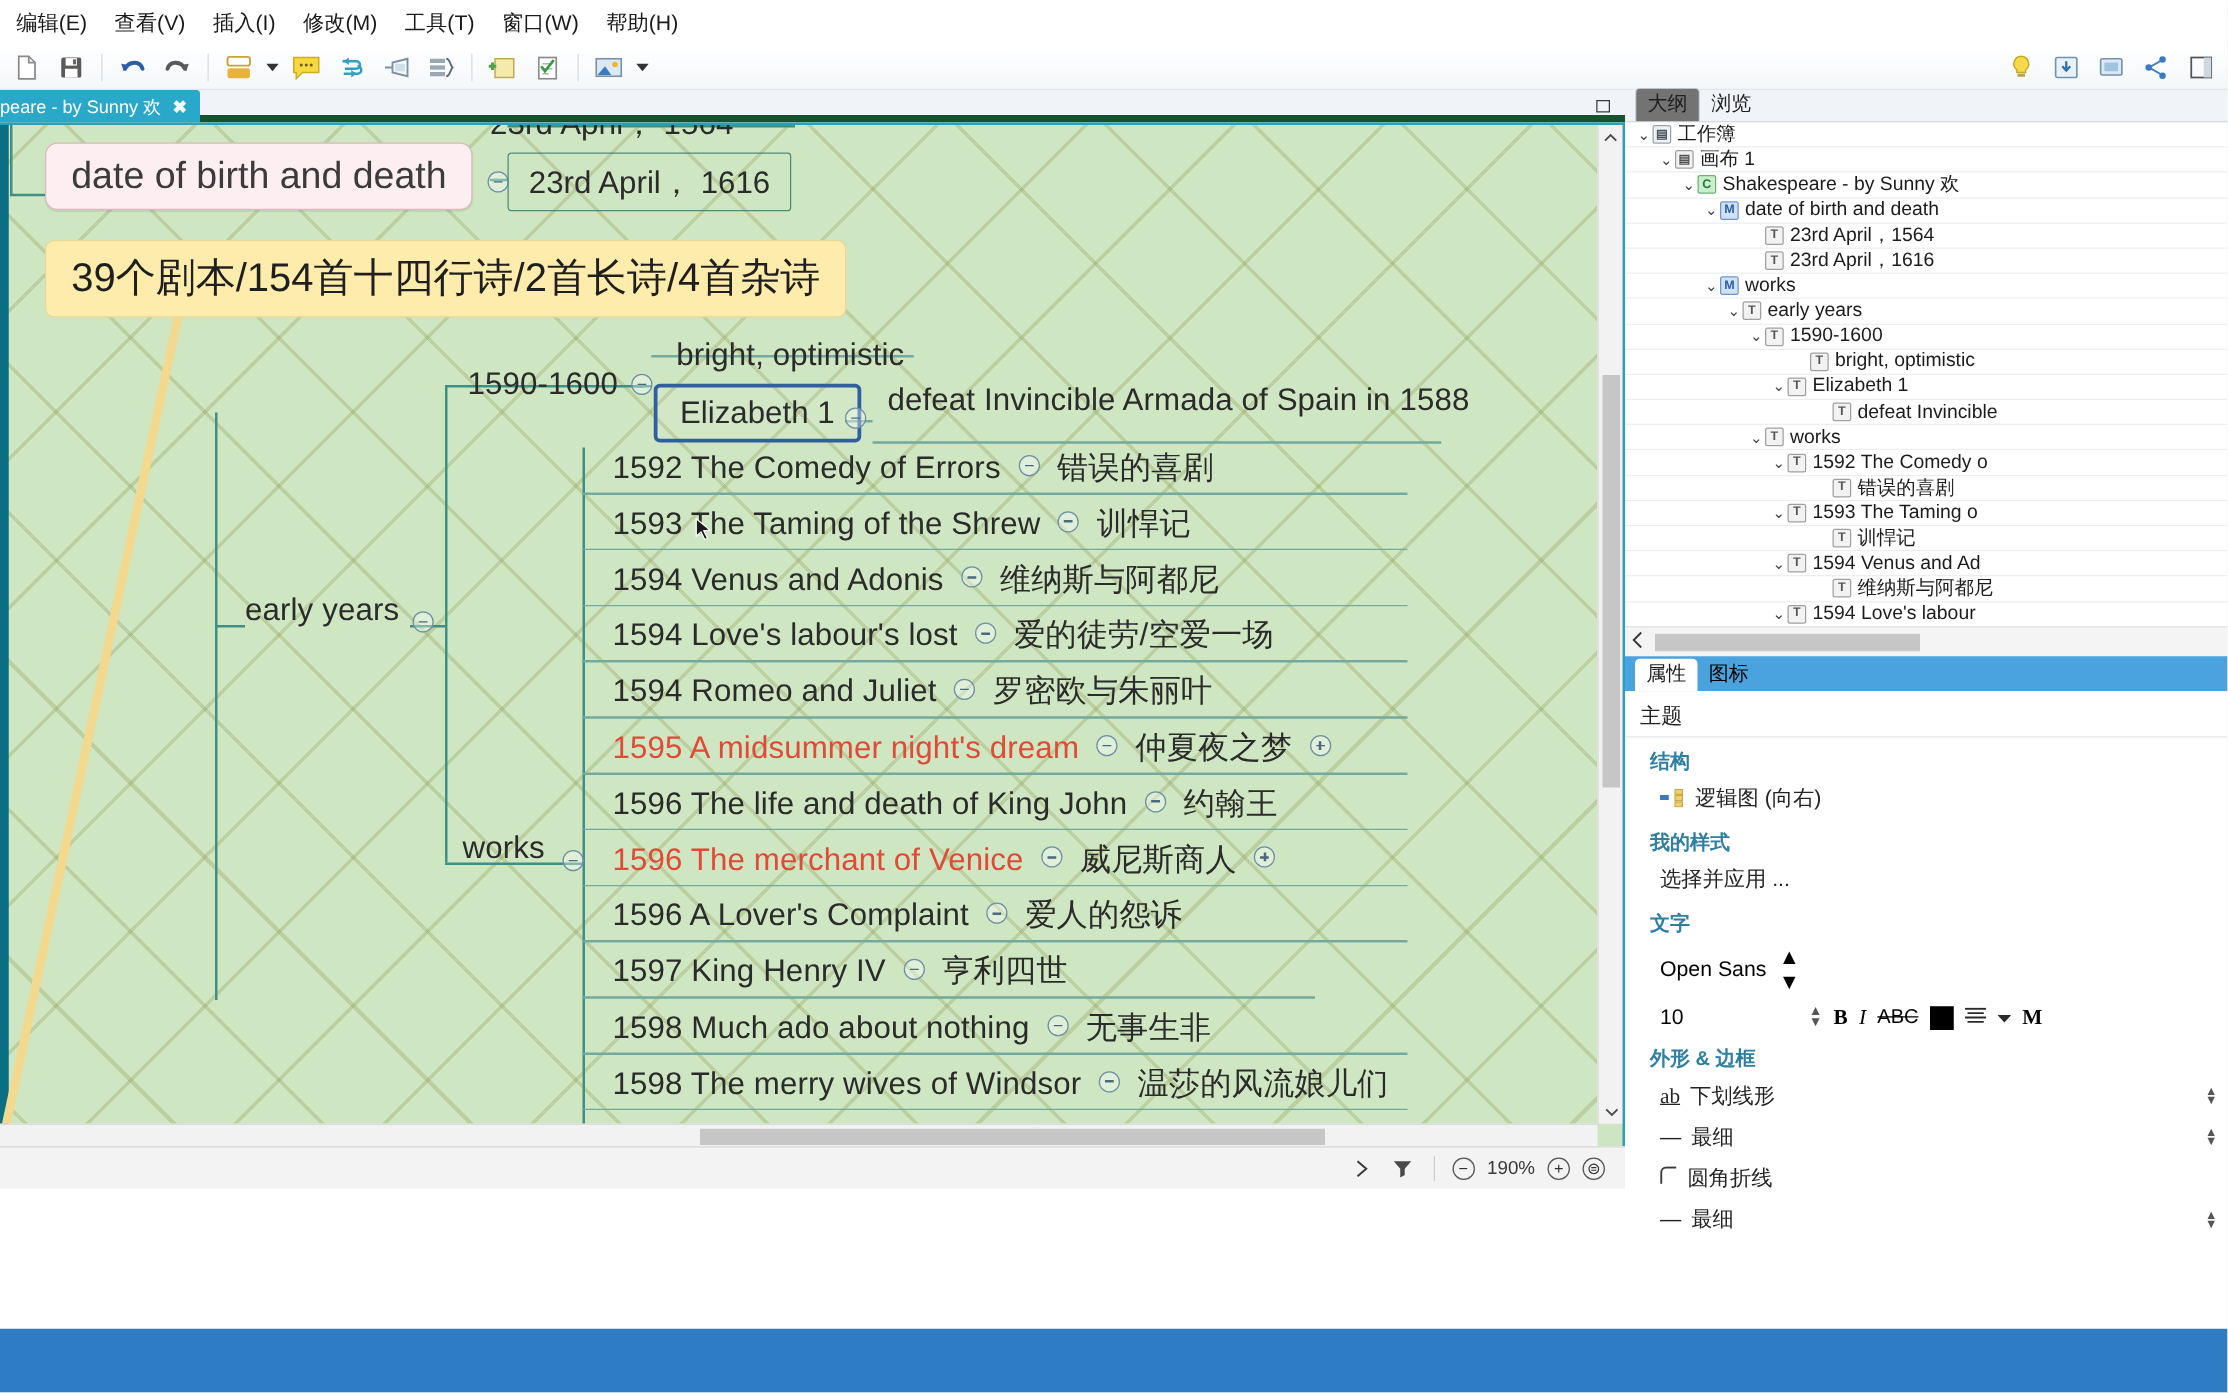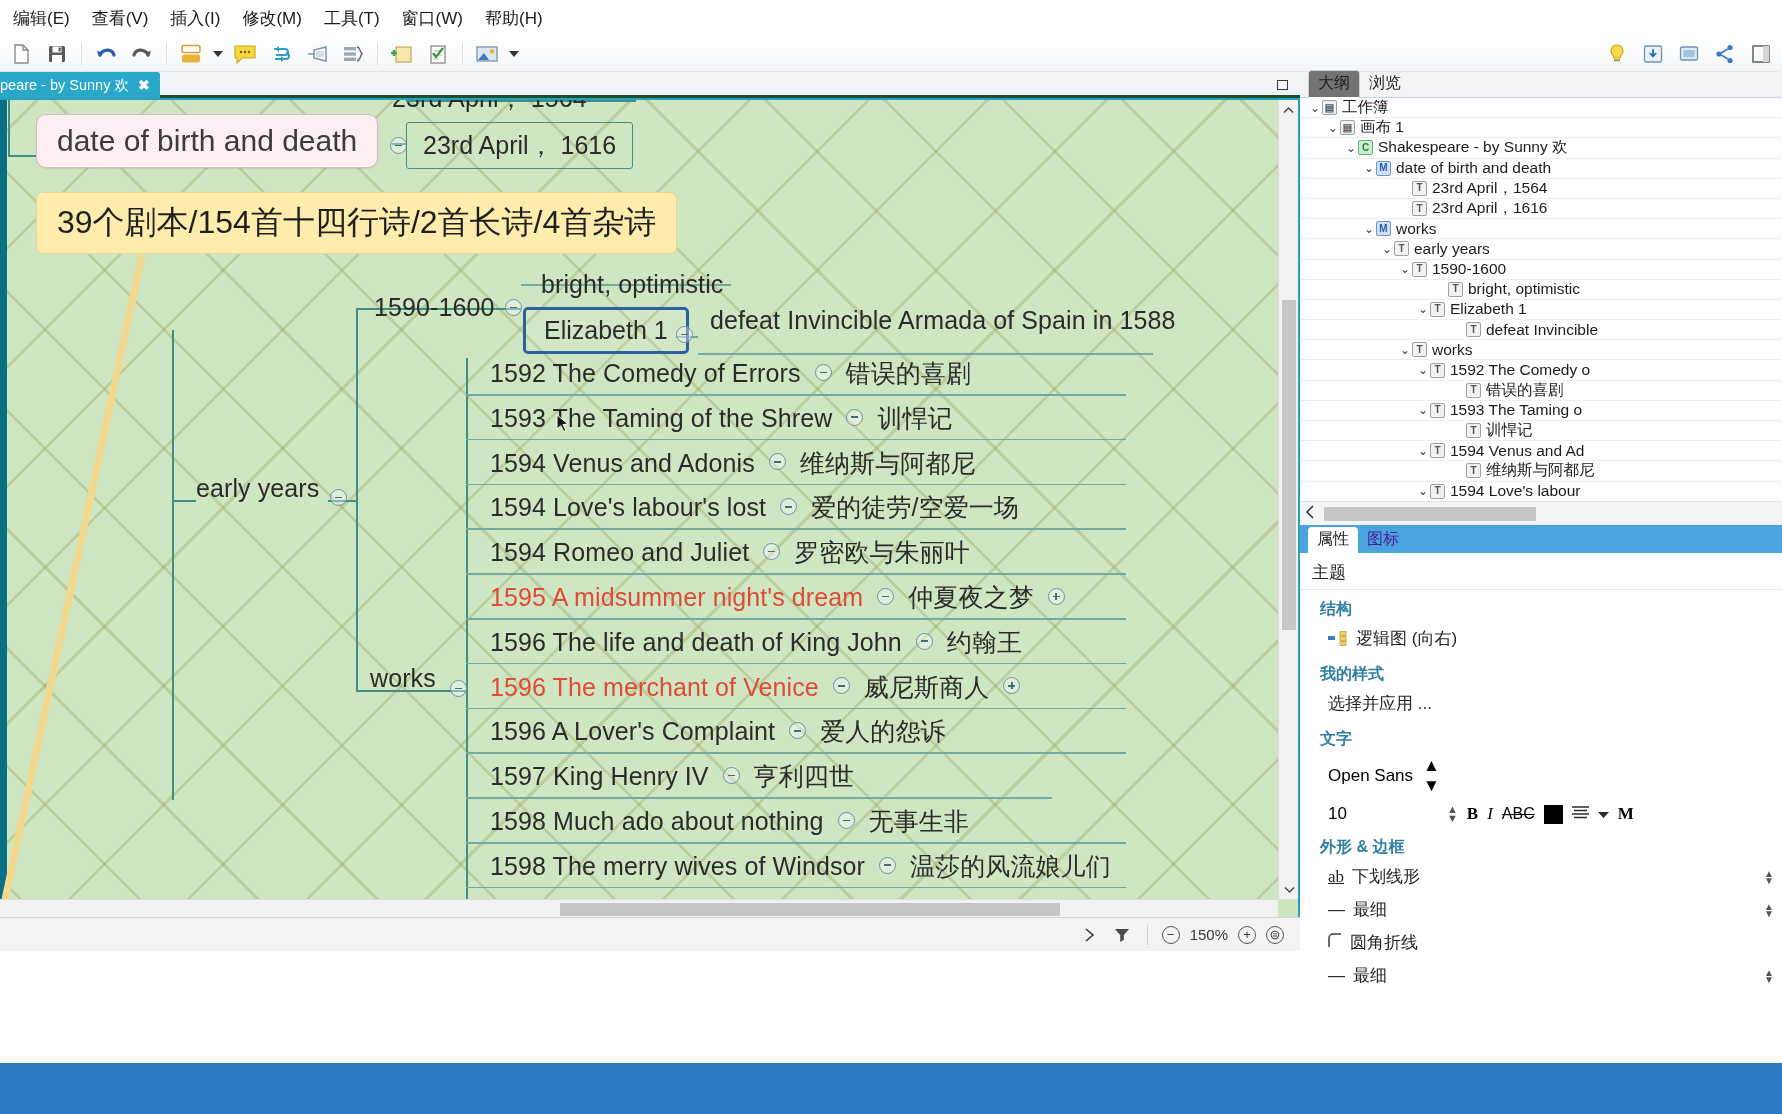--- a/index.html
+++ b/index.html
@@ -47,21 +47,21 @@
     border-radius: 3px; cursor: default;
   }
   .tbtn svg { display: block; }
   .tcaret { width: 16px; height: 30px; display:flex; align-items:center; justify-content:center; }
   .tsep { width: 1px; height: 22px; background: #d5dde4; margin: 0 5px; }
   .tbright { position: absolute; right: 4px; top: 0; height: 36px; display: flex; align-items: center; gap: 2px; }
 
   
   .tabstrip {
     position: absolute; top: 72px; left: 0; width: 1300px; height: 26px;
-    background: #f0f4f8; border-bottom: 3px solid #14532d;
+    background: #f0f4f8; border-bottom: 6px solid #14532d;
   }
   .doctab {
     position: absolute; left: -12px; top: 0; height: 26px;
     background: #29a8c9; color: #ffffff;
     display: flex; align-items: center; gap: 9px;
     padding: 0 10px 0 12px;
     font-size: 14.5px;
     border-top-left-radius: 3px; border-top-right-radius: 3px;
     cursor: default;
   }
@@ -223,21 +223,21 @@
   }
   .outlinehscroll .lbtn { width: 20px; text-align:center; color:#444; font-size: 15px; }
   .outlinehscroll .track { position: relative; flex: 1; height: 16px; background: #f4f4f4; }
   .outlinehscroll .thumb { position:absolute; left: 4px; top: 1px; width: 212px; height: 14px; background: #c6c6c6; }
 
   .propheader {
     position: absolute; top: 453px; left: 0; right: 0; height: 28px;
     background: #4aa3df;
     display: flex; align-items: flex-end; padding-left: 8px;
   }
-  .propheader .ptab { padding: 2px 9px 3px; font-size: 16px; color: #4c1d95; }
+  .propheader .ptab { padding: 2px 9px 3px; font-size: 16px; color: #000000; }
   .propheader .ptab.active { background: #ffffff; color: #1c1c1c; border-top-left-radius: 4px; border-top-right-radius: 4px; }
 
   .props {
     position: absolute; top: 481px; left: 0; right: 0; bottom: 0;
     background: #ffffff; overflow: hidden;
   }
   .prop-title {
     font-size: 17px; color: #222; padding: 8px 0 5px 12px;
     border-bottom: 1px solid #e4e8eb;
   }
@@ -608,21 +608,21 @@
           <path d="M2 1l7 6-7 6" fill="none" stroke="#3a3a3a" stroke-width="1.6"></path>
         </svg>
     </span>
     <span class="ico">
       <svg width="18" height="18" viewBox="0 0 18 18">
           <path d="M2 3h14l-5.2 6v5l-3.6 2V9z" fill="#4a4a4a"></path>
         </svg>
     </span>
     <span class="vsep"></span>
     <span class="zoomcircle">−</span>
-    <span>150%</span>
+    <span>190%</span>
     <span class="zoomcircle">+</span>
     <span class="zoomcircle">⊜</span>
   </div>
 
   <div class="whitegap"></div>
 
   <div class="rightpanel">
 
     <div class="outlinetabs">
       <div class="otab active">大纲</div>

